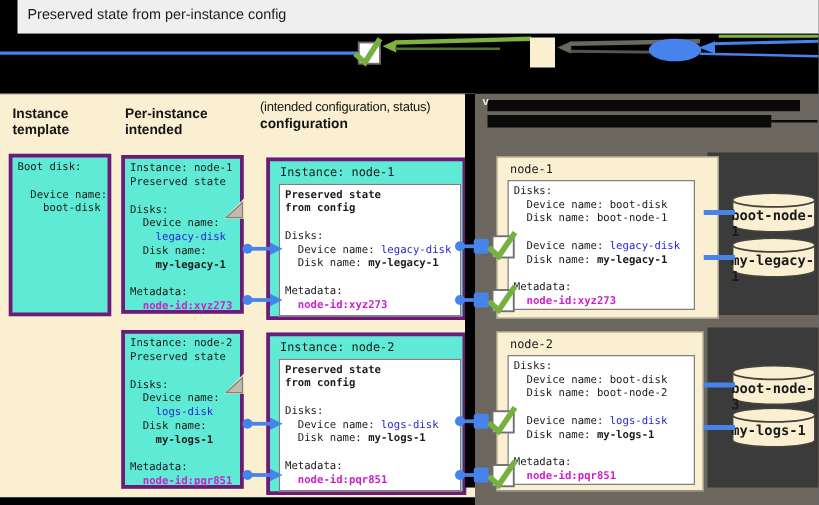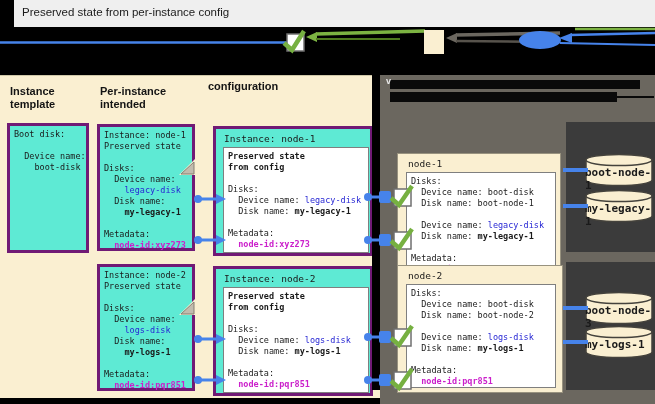--- a/index.html
+++ b/index.html
@@ -89,20 +89,21 @@
   <div class="abs" id="left-panel">
     <div class="colhead" style="left:10px;top:9px;">
       <div>Instance</div>
       <div>template</div>
     </div>
     <div class="colhead" style="left:100px;top:9px;">
       <div>Per-instance</div>
       <div>intended</div>
     </div>
     <div class="colhead" style="left:208px;top:4px;">
+      <div class="sub">(intended configuration, status)</div>
       <div>configuration</div>
     </div>
 
     <div class="whitebox" style="left:7px;top:47px;width:82px;height:130px;">
       <div class="lines mono"><div class="ln"><span>Boot disk:</span></div><div class="ln">&nbsp;</div><div class="ln"><span>  Device name:</span></div><div class="ln"><span>    boot-disk</span></div></div>
     </div>
 
     <div class="whitebox" style="left:97px;top:48px;width:98px;height:127px;">
       <div class="lines mono"><div class="ln"><span>Instance: node-1</span></div><div class="ln"><span>Preserved state</span></div><div class="ln">&nbsp;</div><div class="ln"><span>Disks:</span></div><div class="ln"><span>  Device name:</span></div><div class="ln"><span>    </span><span class="blue">legacy-disk</span></div><div class="ln"><span>  Disk name:</span></div><div class="ln"><span>    </span><span class="b">my-legacy-1</span></div><div class="ln">&nbsp;</div><div class="ln"><span>Metadata:</span></div><div class="ln"><span>  </span><span class="mag">node-id:xyz273</span></div></div>
     </div>
@@ -128,21 +129,21 @@
 
   <div class="abs" id="right-panel">
     <div class="darkblock" style="left:186px;top:47px;width:89px;height:130px;"></div>
     <div class="darkblock" style="left:186px;top:187px;width:89px;height:128px;"></div>
 
     <div class="hbar" style="left:10px;top:5px;width:250px;height:9px;"></div>
     <div class="hbar" style="left:10px;top:17px;width:227px;height:10px;"></div>
     <div class="hbar" style="left:237px;top:21px;width:37px;height:2px;"></div>
     <div id="vm-hint">v</div>
 
-    <div class="vmcard" style="left:17px;top:50px;width:164px;height:130px;margin-top:28px;">
+    <div class="vmcard" style="left:17px;top:50px;width:178px;height:130px;">
       <div class="boxlabel" style="left:10px;">node-1</div>
       <div class="innerbox" style="left:8px;top:18px;width:150px;height:104px;">
         <div class="lines mono"><div class="ln"><span>Disks:</span></div><div class="ln"><span>  Device name: boot-disk</span></div><div class="ln"><span>  Disk name: boot-node-1</span></div><div class="ln">&nbsp;</div><div class="ln"><span>  Device name: </span><span class="blue">legacy-disk</span></div><div class="ln"><span>  Disk name: </span><span class="b">my-legacy-1</span></div><div class="ln">&nbsp;</div><div class="ln"><span>Metadata:</span></div><div class="ln"><span>  </span><span class="mag">node-id:xyz273</span></div></div>
       </div>
     </div>
     <div class="vmcard" style="left:17px;top:190px;width:166px;height:128px;">
       <div class="boxlabel" style="left:10px;">node-2</div>
       <div class="innerbox" style="left:8px;top:18px;width:150px;height:104px;">
         <div class="lines mono"><div class="ln"><span>Disks:</span></div><div class="ln"><span>  Device name: boot-disk</span></div><div class="ln"><span>  Disk name: boot-node-2</span></div><div class="ln">&nbsp;</div><div class="ln"><span>  Device name: </span><span class="blue">logs-disk</span></div><div class="ln"><span>  Disk name: </span><span class="b">my-logs-1</span></div><div class="ln">&nbsp;</div><div class="ln"><span>Metadata:</span></div><div class="ln"><span>  </span><span class="mag">node-id:pqr851</span></div></div>
       </div>

